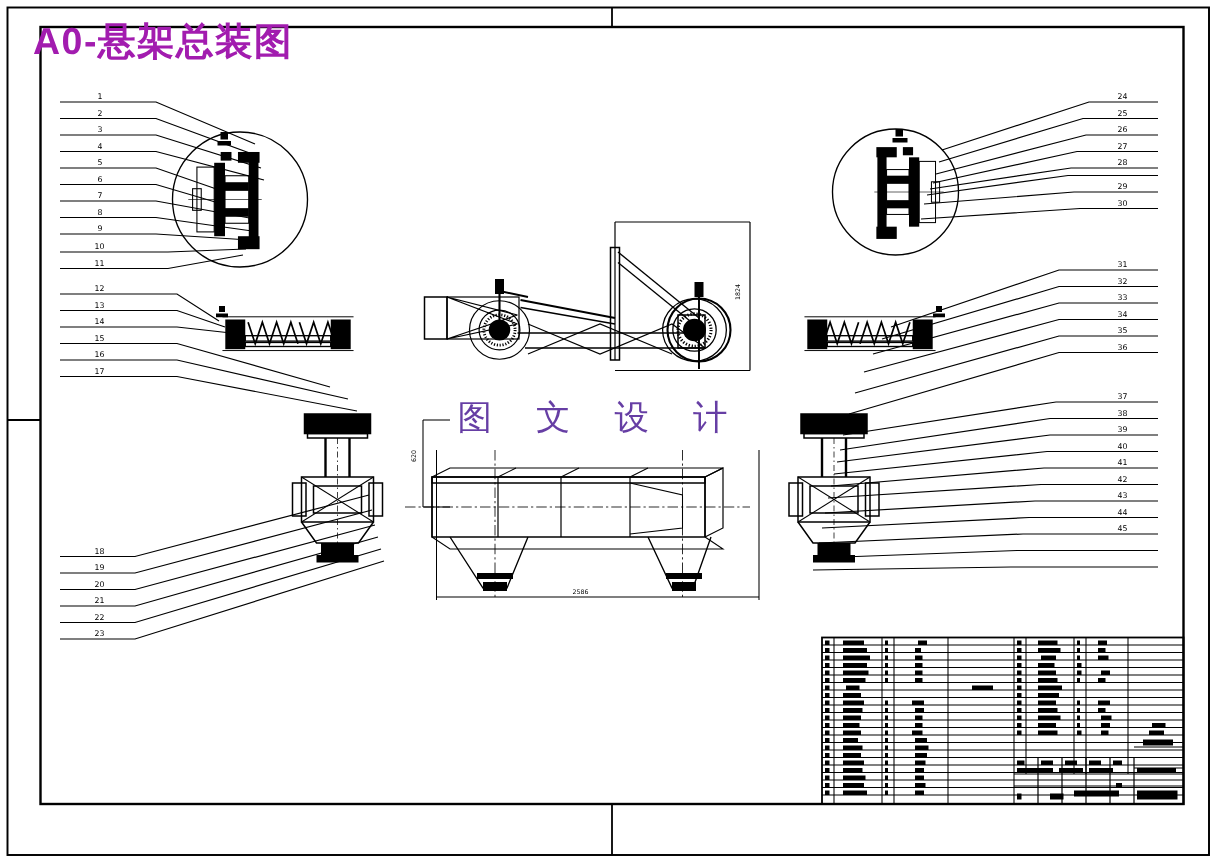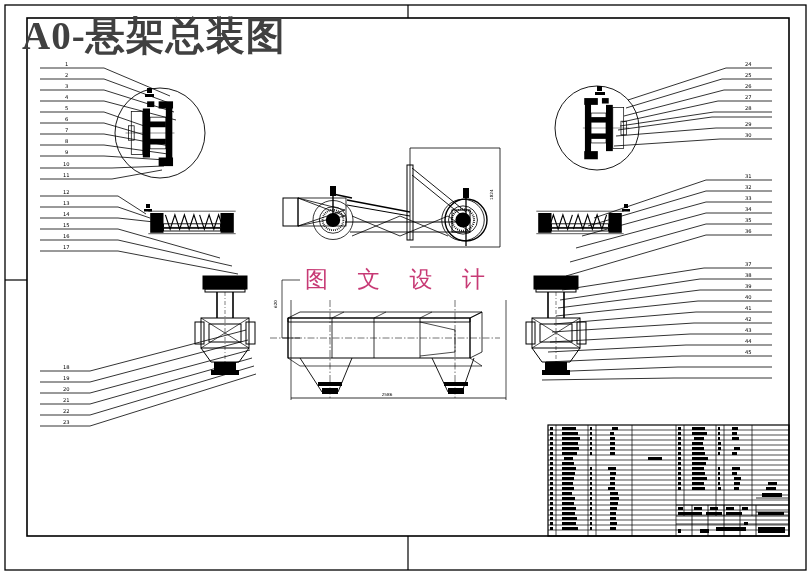--- a/index.html
+++ b/index.html
@@ -4,28 +4,28 @@
 <title>A0-悬架总装图</title>
 <style>
   html,body{margin:0;padding:0;background:#ffffff;}
   body{width:811px;height:575px;overflow:hidden;
        font-family:"Liberation Sans","DejaVu Sans",sans-serif;}
   #sheet{position:relative;width:811px;height:575px;background:#fff;}
   svg{display:block;}
   .vec{position:absolute;left:0;top:0;}
   #title-text{
     position:absolute;left:22px;top:16px;
-    font-family:Liberation Serif, serif;
-    font-size:39px;font-weight:bold;color:#404040;
+    font-family:Liberation Sans, sans-serif;
+    font-size:25px;font-weight:bold;color:#a21caf;
     letter-spacing:1px;white-space:nowrap;line-height:1;
   }
   #watermark{
     position:absolute;left:305px;top:268px;
     font-family:"DejaVu Serif","Liberation Serif",serif;
-    font-size:23px;color:#be185d;letter-spacing:11px;
+    font-size:23px;color:#4c1d95;letter-spacing:11px;
     white-space:nowrap;line-height:1;opacity:.85;
   }
   .cal{font-family:"DejaVu Sans",sans-serif;font-size:5.2px;fill:#000;}
   .dim{font-family:"DejaVu Sans",sans-serif;font-size:4.2px;fill:#000;}
   .tblrow{fill:#000;}
 </style>
 </head>
 <body>
 
 <div id="sheet">

